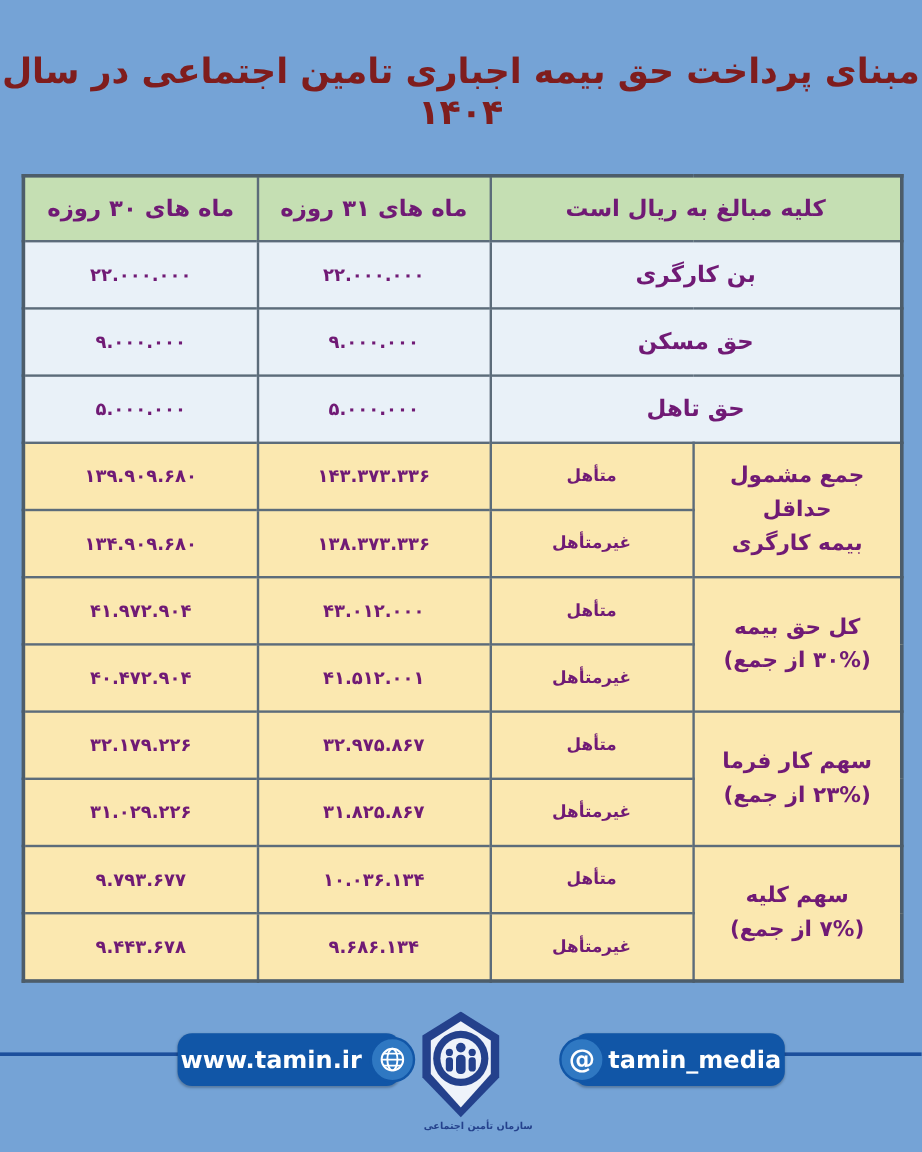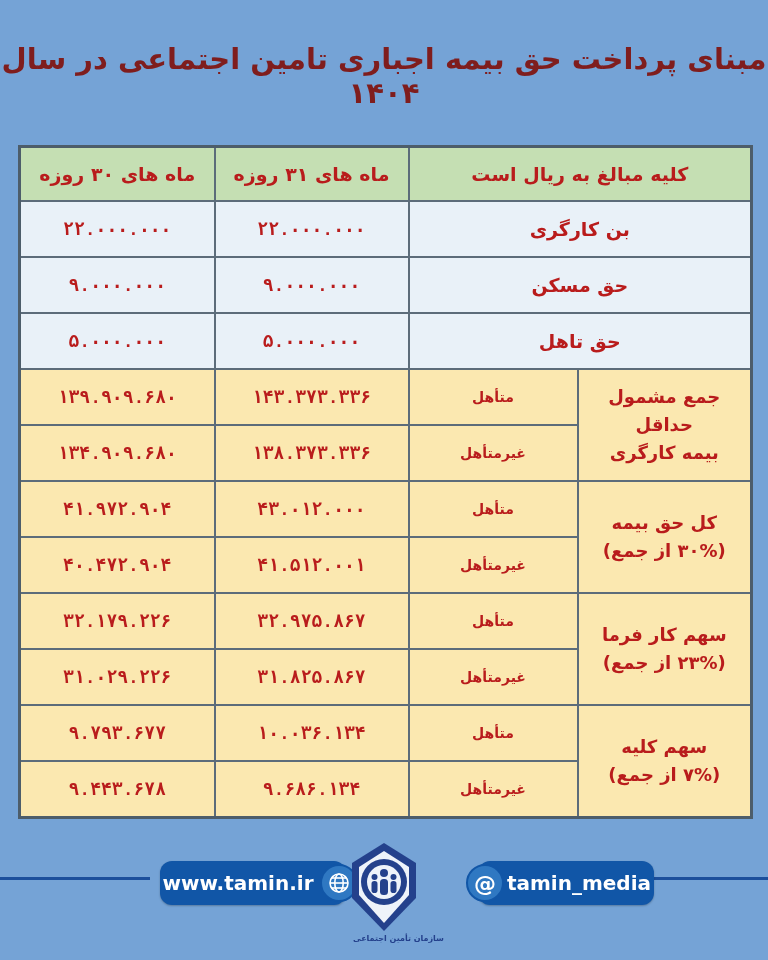--- a/index.html
+++ b/index.html
@@ -14,40 +14,40 @@
     color:#7f1d1d;font-weight:bold;font-size:29px;letter-spacing:-0.5px;
   }
   table.main{
     position:absolute;top:145px;left:18px;width:732px;
     border-collapse:collapse;direction:rtl;table-layout:fixed;
     border:3px solid #4d5d6a;
   }
   table.main td{
     border:2px solid #5c6c7a;
     text-align:center;vertical-align:middle;
-    font-weight:bold;color:#b91c1c;padding:0 4px;
+    font-weight:bold;color:#701a75;padding:0 4px;
   }
   tr.hdr td{background:#c5dfb3;height:52px;font-size:19px;}
   tr.blue td{background:#e9f1f8;height:54px;}
   tr.yellow td{background:#fbe8b0;height:54px;}
   td.lbl{font-size:19px;}
-  td.num{font-size:18px;font-family:Liberation Mono, monospace;}
+  td.num{font-size:15px;}
   td.status{font-size:14px;margin-top:36px;}
   td.group-label{font-size:18px;line-height:1.55;}
   
   .hline{position:absolute;top:877px;height:3px;background:#1c4f9c;}
   .hline.left{left:0;width:150px;}
   .hline.right{left:622px;width:146px;}
   .pill{
     position:absolute;top:861px;height:44px;background:#1156a7;
     border-radius:12px;display:flex;align-items:center;
     color:#ffffff;font-size:20px;font-weight:bold;
     box-shadow:0 1px 2px rgba(0,0,0,0.25);
   }
-  .pill-web{left:148px;width:156px;padding-right:30px;justify-content:center;margin-left:12px;}
+  .pill-web{left:148px;width:156px;padding-right:30px;justify-content:center;}
   .pill-media{left:478px;width:150px;padding-left:26px;justify-content:center;}
   .icon-circle{
     position:absolute;width:38px;height:38px;border-radius:50%;
     background:#2f78c2;display:flex;align-items:center;justify-content:center;
     top:3px;border:2px solid #1156a7;box-sizing:border-box;
   }
   .icon-circle.globe{right:-12px;}
   .icon-circle.at{left:-12px;font-size:22px;font-weight:bold;color:#fff;}
   .logo{position:absolute;top:843px;left:348px;width:72px;height:92px;}
   .logo-caption{

